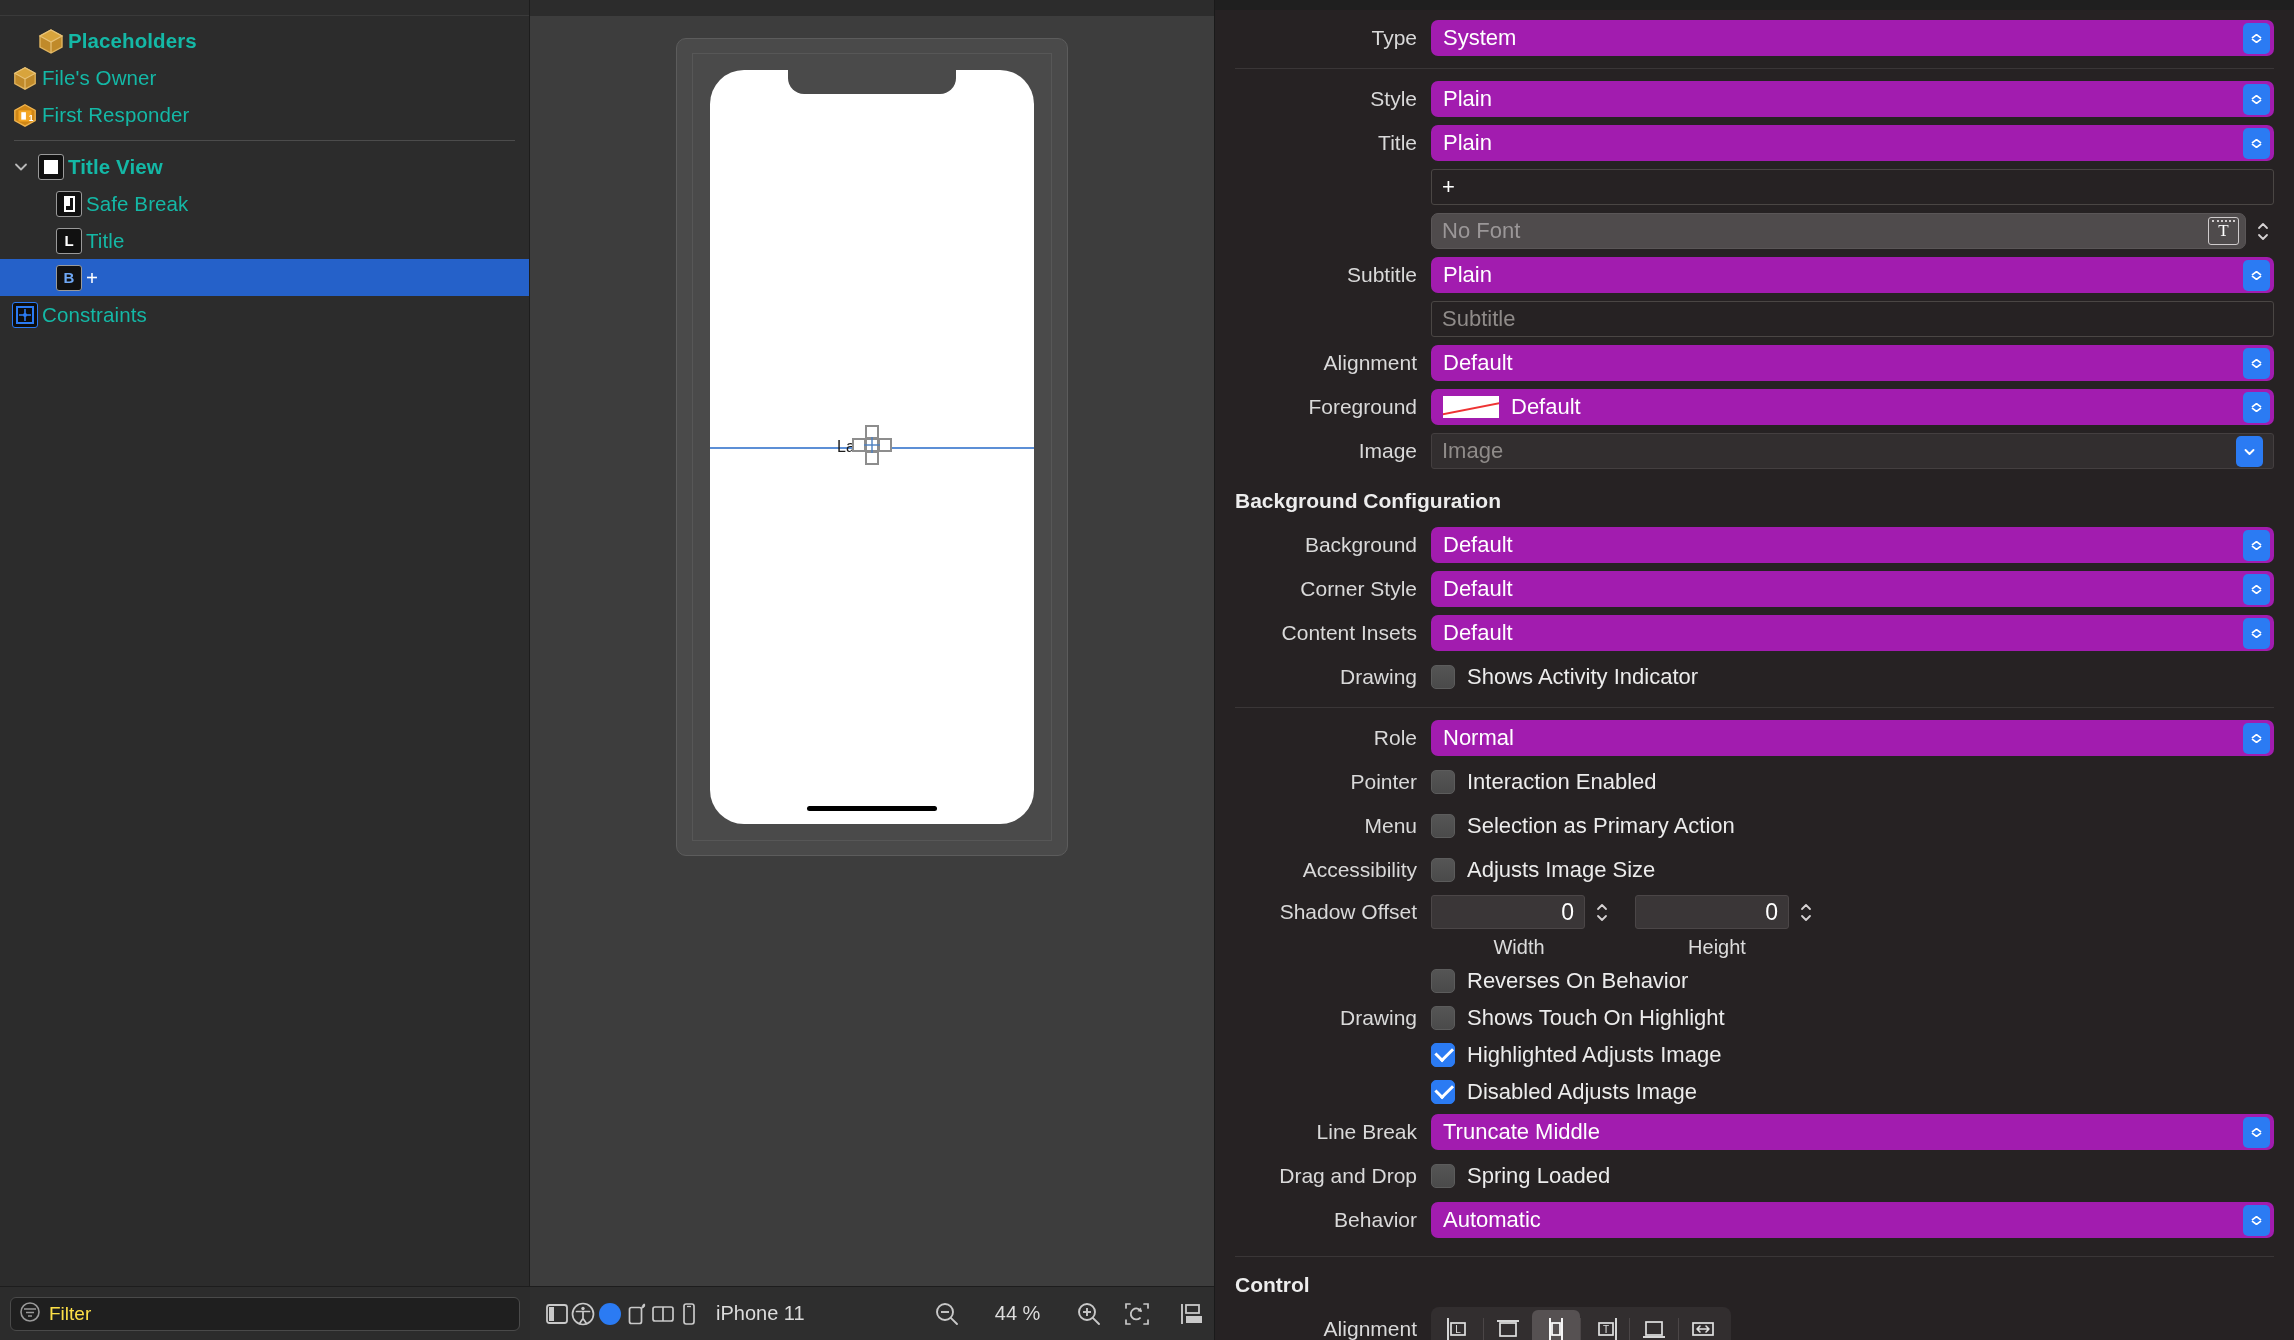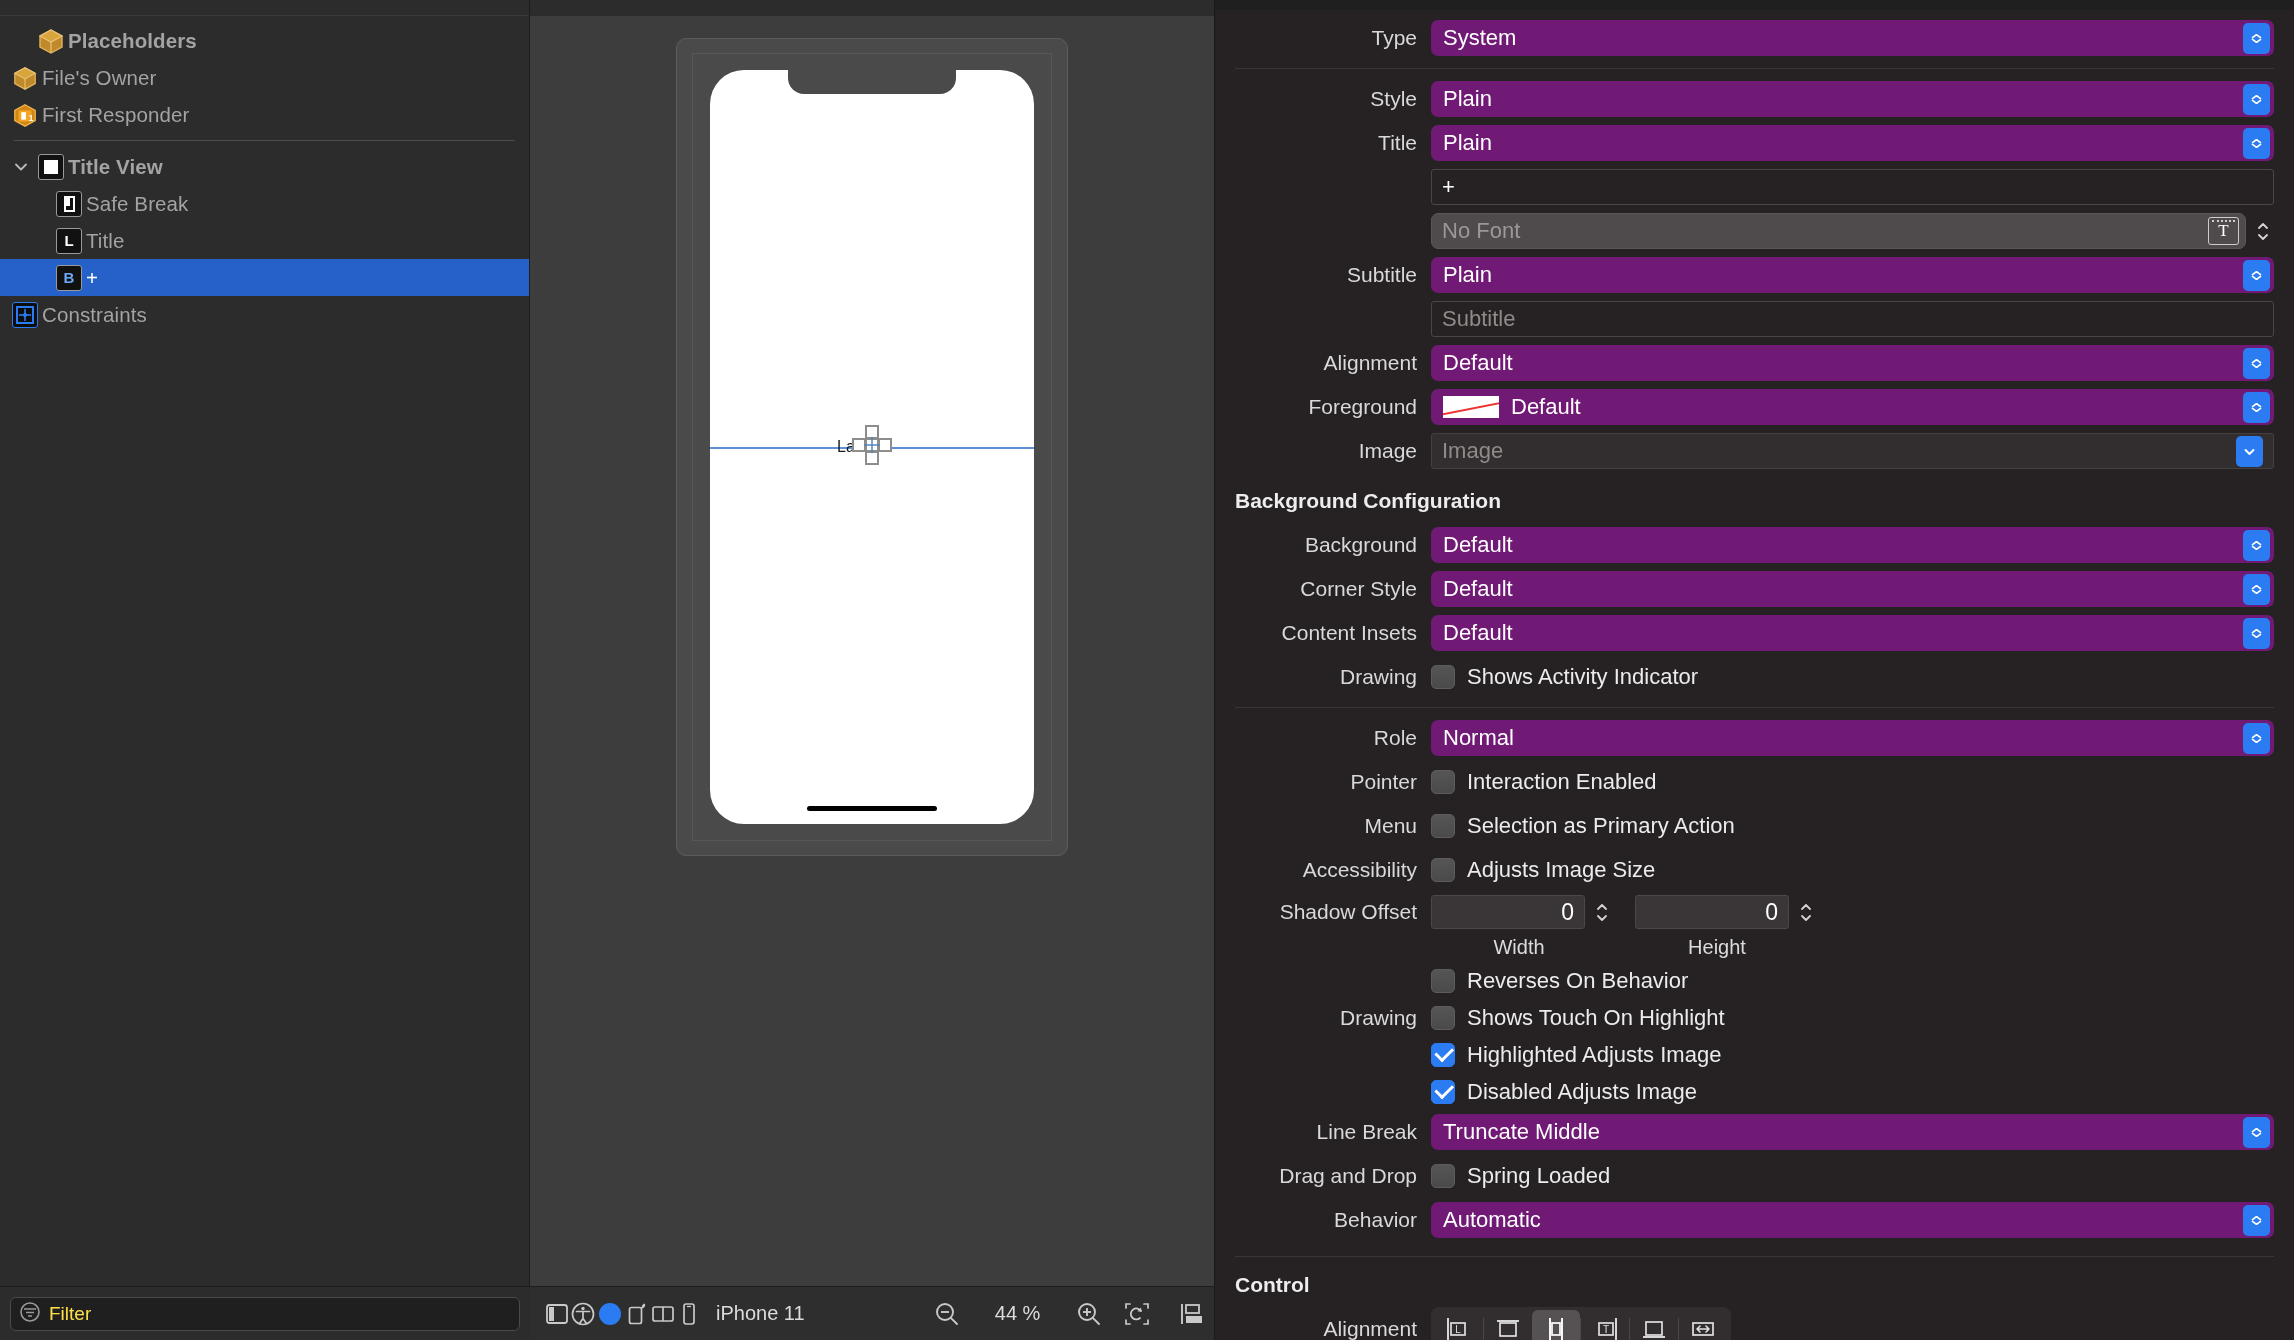--- a/index.html
+++ b/index.html
@@ -22,21 +22,21 @@
     display:flex; align-items:center; height:37px;
     padding-left:8px; position:relative; cursor:default;
   }
   .row.selected { background:#2561c9; }
   .disc {
     width:26px; flex:0 0 26px; display:flex; align-items:center; justify-content:center;
     color:#b9b9b9; font-size:17px; line-height:1;
   }
   .disc svg { display:block; }
   .icon-cell { width:34px; flex:0 0 34px; display:flex; align-items:center; justify-content:center; }
-  .lbl { font-size:20.5px; color:#a3a3a3; letter-spacing:.1px; white-space:nowrap; }
+  .lbl { font-size:20.5px; color:#14b8a6; letter-spacing:.1px; white-space:nowrap; }
   .lbl.bold { font-weight:bold; }
   .row.selected .lbl { color:#fff; }
   .sep { height:1px; background:#4c4c4c; margin:7px 14px 7px 14px; }
 
   
   .ind0 { padding-left:8px; }
   .ind1 { }
   .ind2 { padding-left:52px; }
 
   
@@ -127,21 +127,21 @@
   .insp-top-strip { position:absolute; top:0; left:0; right:0; height:10px; background:#1f1f1f; }
   .frow {
     display:flex; align-items:center; min-height:44px; padding:0 20px 0 0;
   }
   .flabel {
     width:216px; flex:0 0 216px; text-align:right; padding-right:14px;
     font-size:21px; color:#d9d9d9; white-space:nowrap;
   }
   .fctrl { flex:1; display:flex; align-items:center; }
   .popup {
-    flex:1; height:36px; background:#701a75; border-radius:7px;
+    flex:1; height:36px; background:#a21caf; border-radius:7px;
     display:flex; align-items:center; padding:0 4px 0 12px;
     font-size:22px; color:#fff; position:relative;
   }
   .popup .ptext { flex:1; white-space:nowrap; overflow:hidden; }
   .stepper-blue {
     width:27px; height:31px; background:#2b7bf3; border-radius:5px;
     display:flex; flex-direction:column; align-items:center; justify-content:center;
     margin-left:auto; flex:0 0 27px; gap:2px;
   }
   .stepper-blue svg { display:block; }

